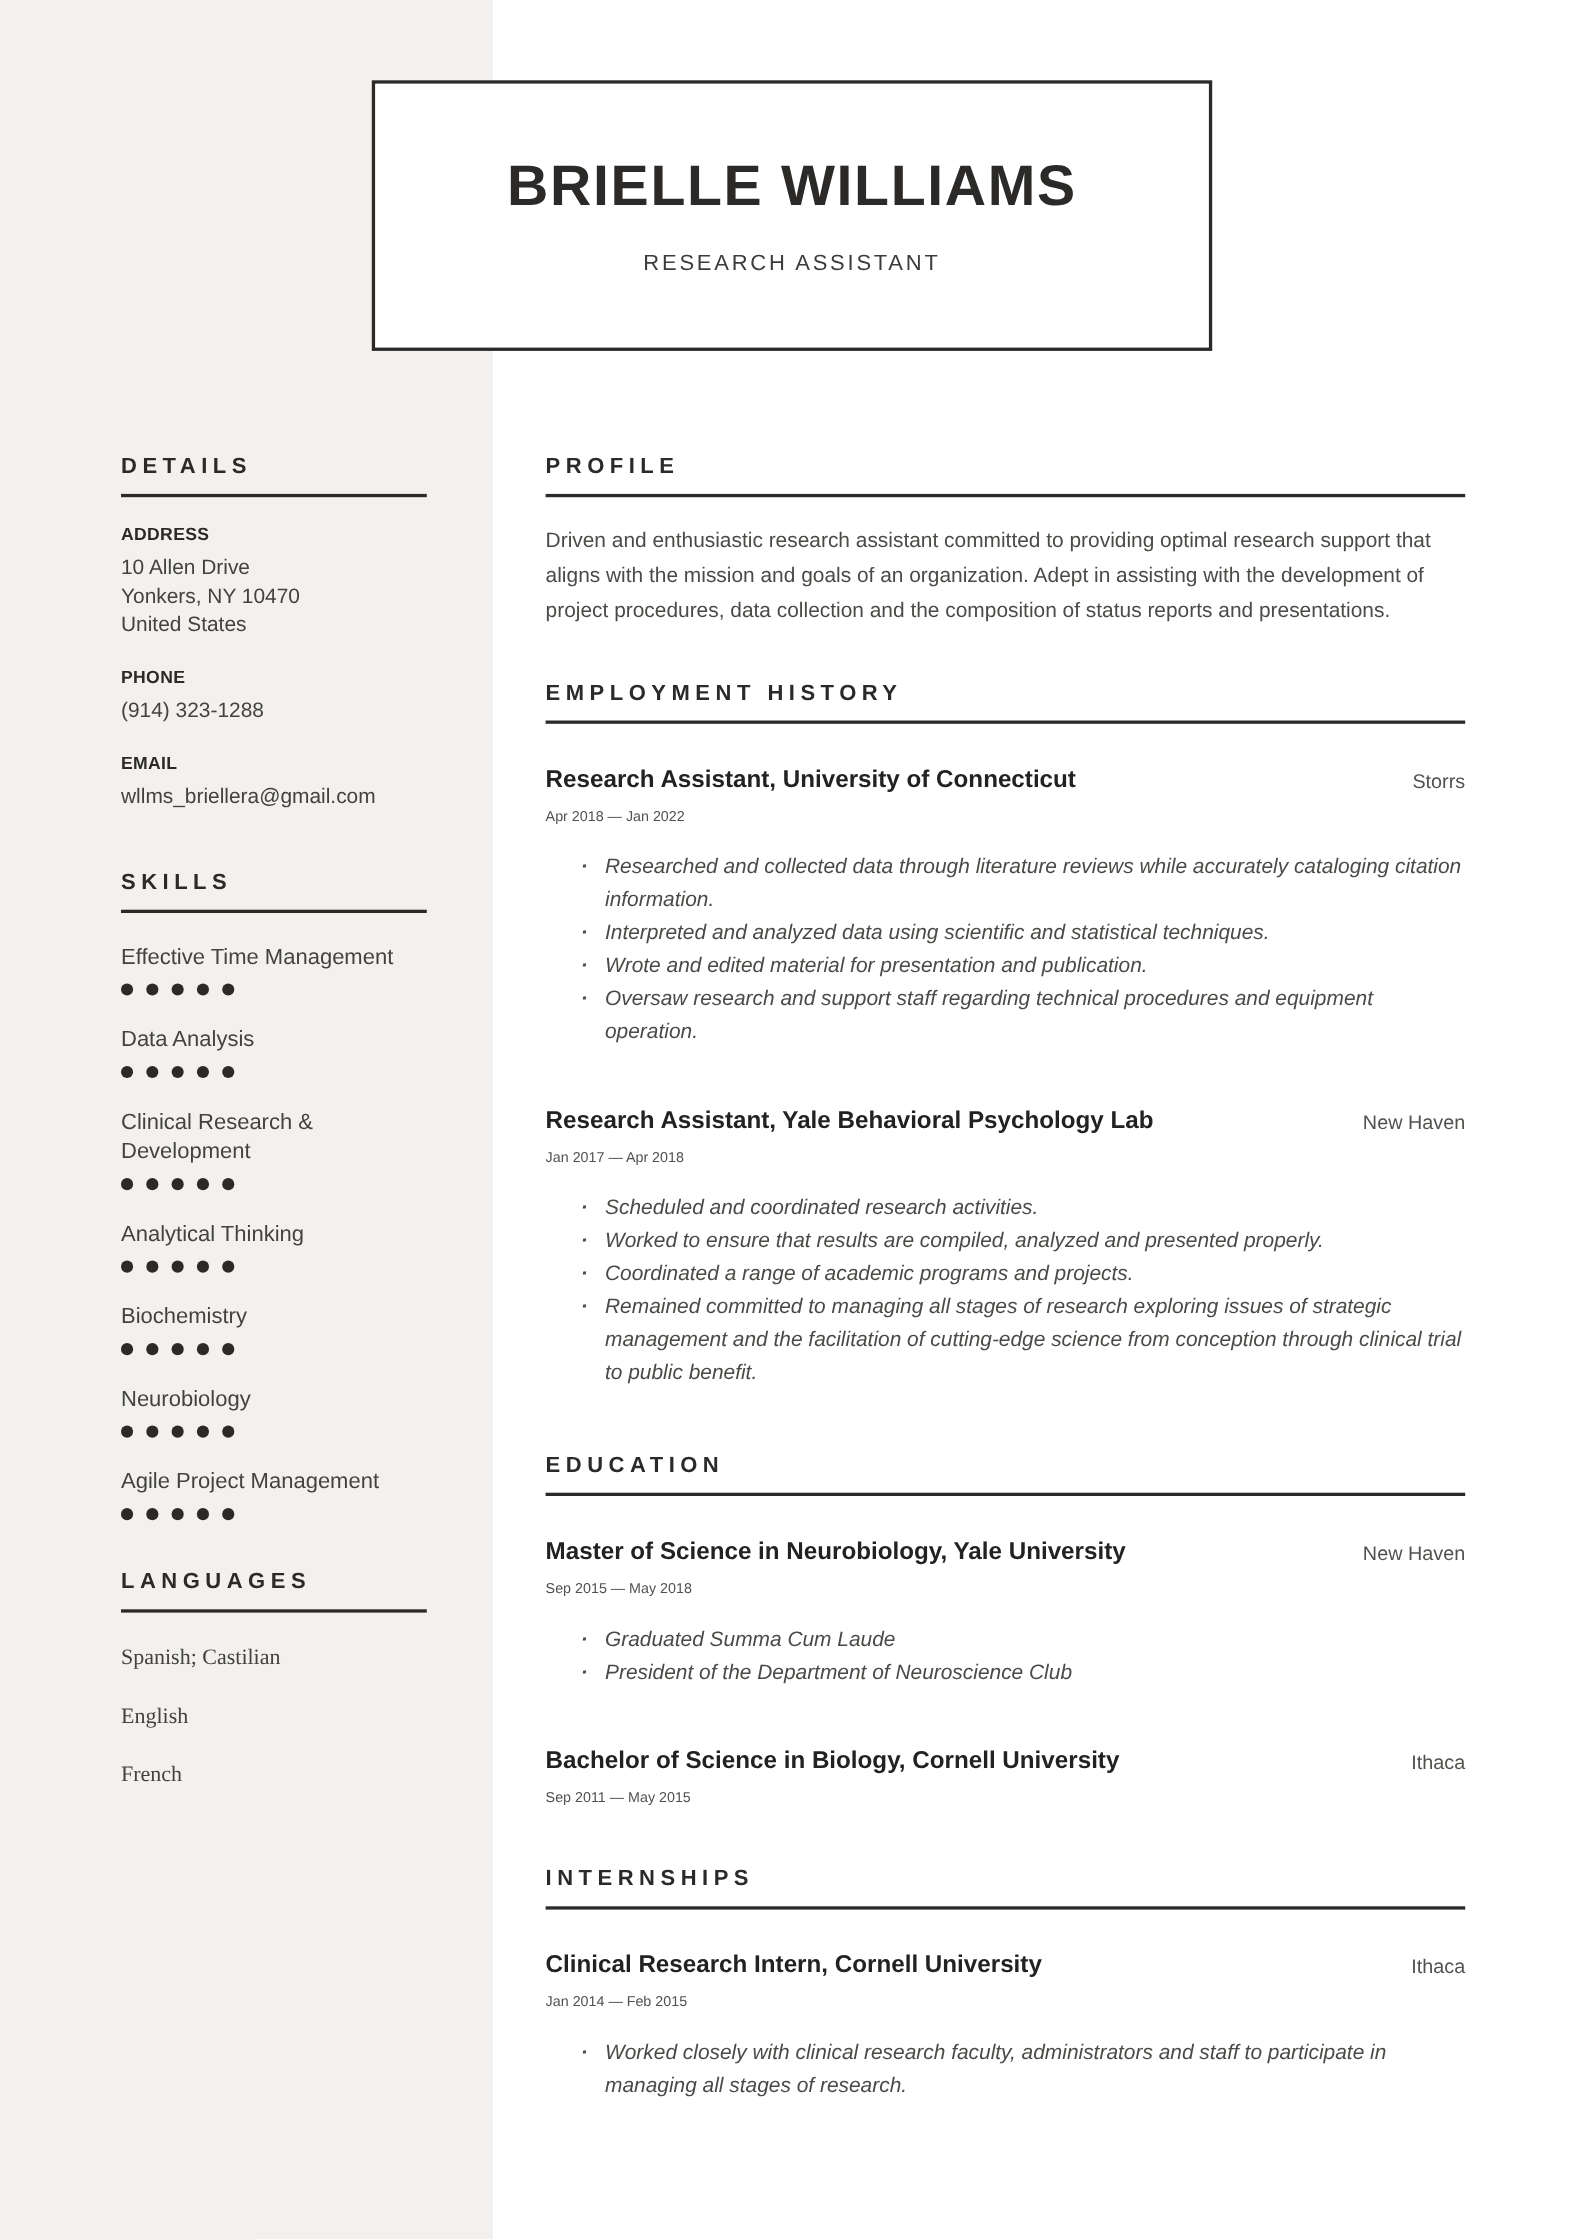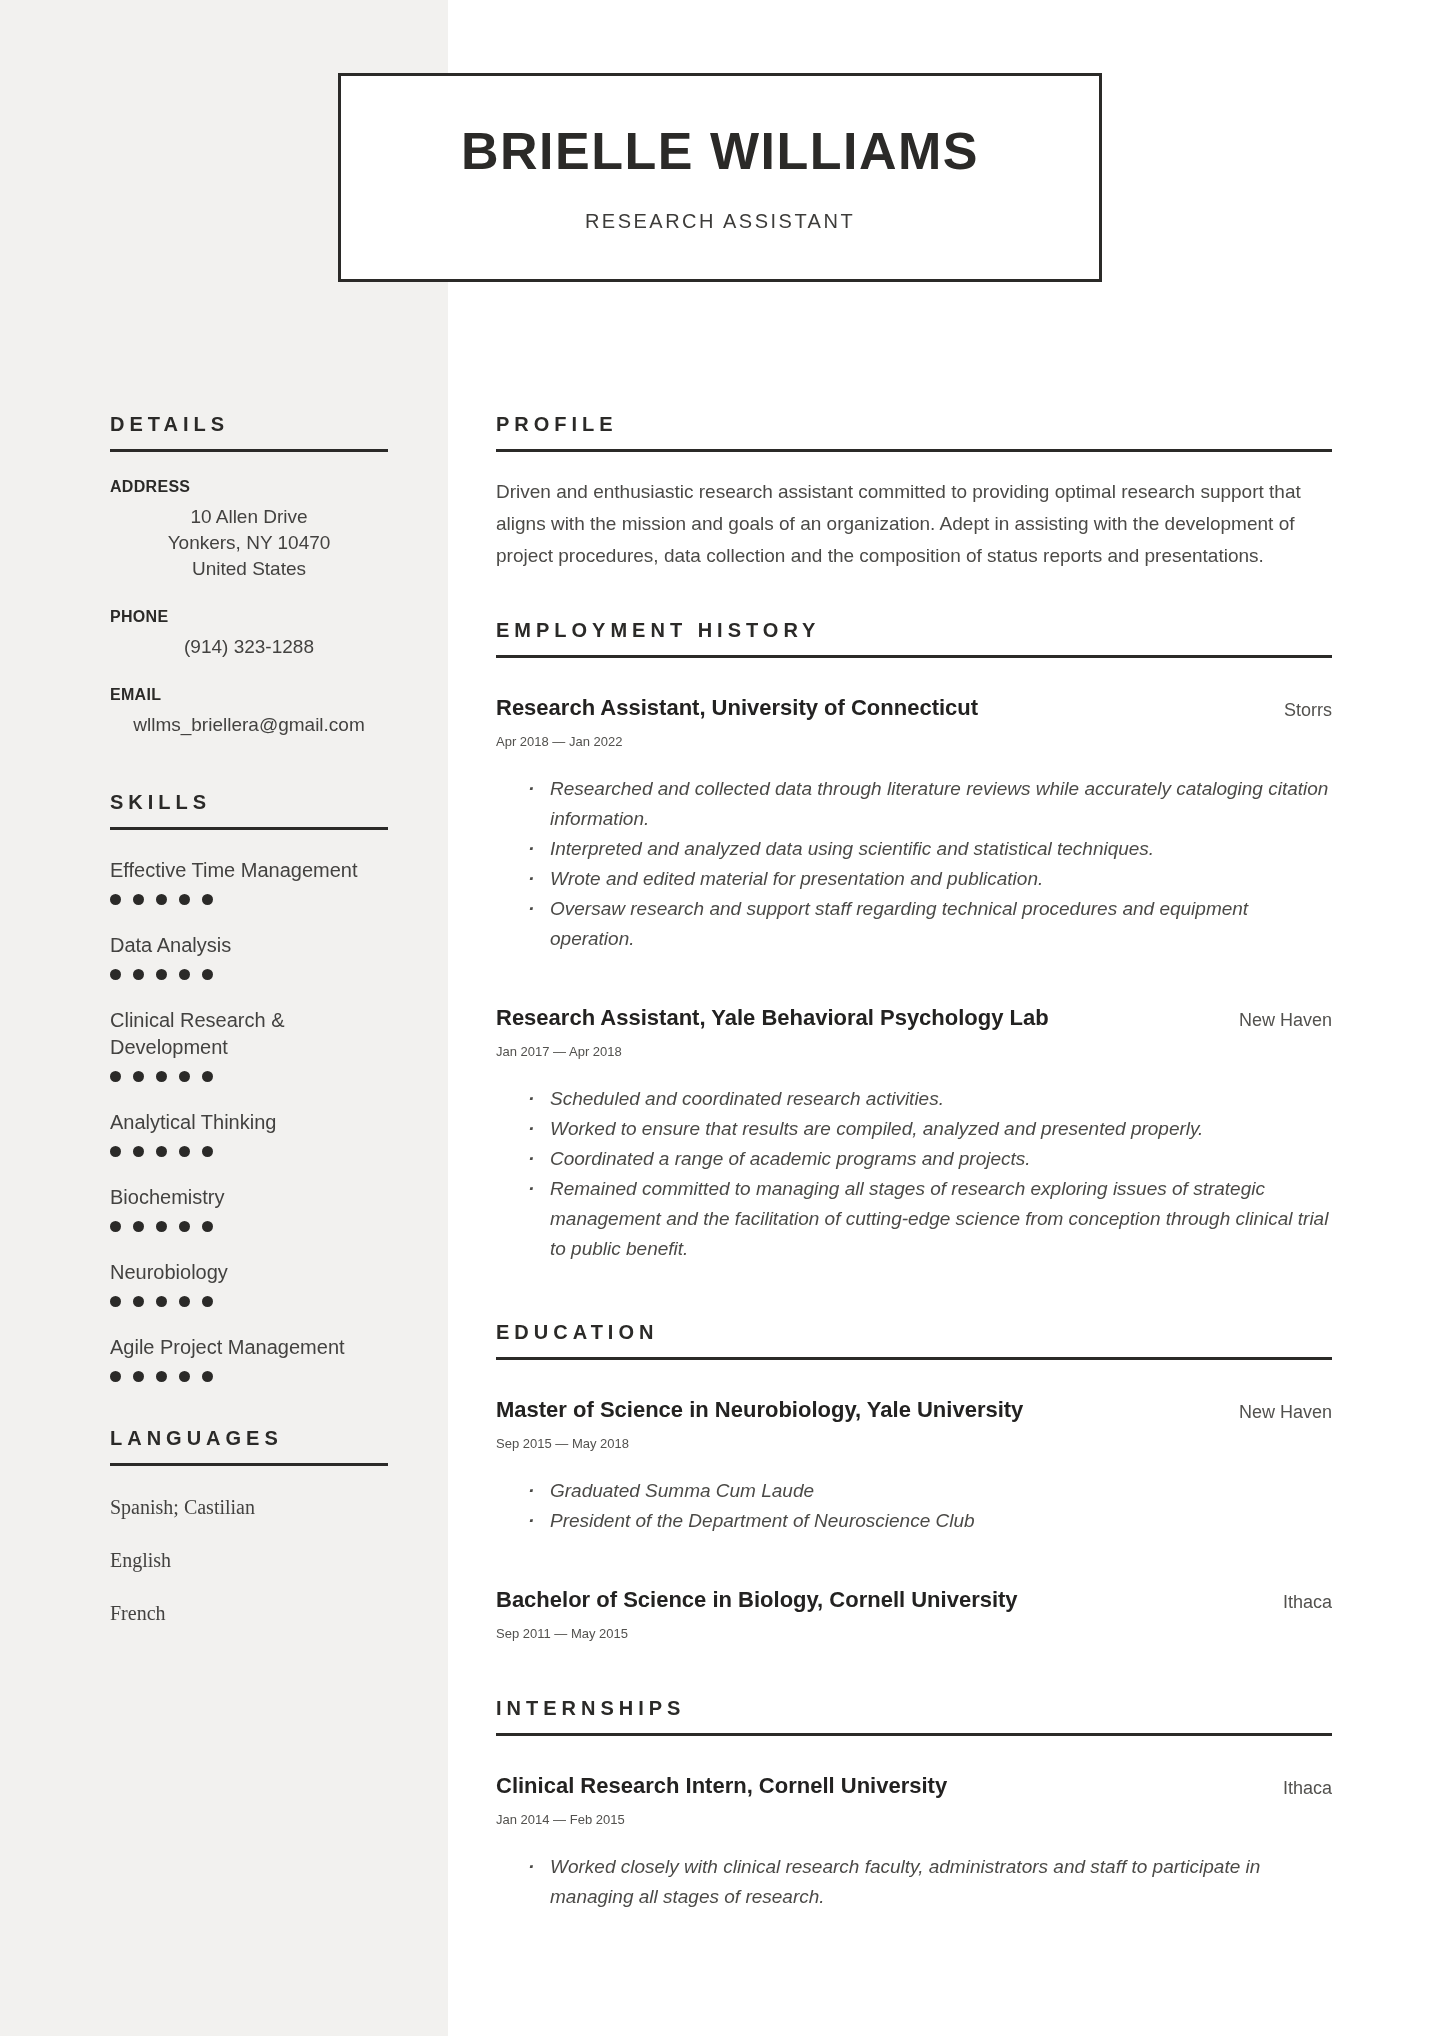--- a/index.html
+++ b/index.html
@@ -1,34 +1,34 @@
 <!DOCTYPE html>
 <html><head>
 <meta charset="utf-8">
 <style>
   html,body{margin:0;padding:0;background:#ffffff;}
   .page{position:relative;width:1440px;height:2036px;background:#ffffff;overflow:hidden;
         font-family:"Liberation Sans",sans-serif;color:#2b2a28;}
   .sidebar-bg{position:absolute;left:0;top:0;width:448px;height:2036px;background:#f2f1ef;}
 
   
-  .header-box{position:absolute;left:338px;top:73px;width:764px;height:209px;background:#ffffff;
+  .header-box{position:absolute;left:338px;top:73px;width:764px;height:246px;background:#ffffff;
               border:3px solid #2b2a28;box-sizing:border-box;display:flex;flex-direction:column;
               align-items:center;justify-content:center;gap:34px;}
   .name{font-size:52px;font-weight:bold;letter-spacing:1.5px;color:#2b2a28;line-height:1;}
   .subtitle{font-size:20px;letter-spacing:2.5px;color:#3d3c3a;line-height:1;}
 
   
   .sec-head{border-bottom:3px solid #2b2a28;padding-bottom:13px;}
   .sec-head .t{font-size:20px;font-weight:bold;letter-spacing:5px;color:#2b2a28;line-height:24px;}
 
   
   .sidebar{position:absolute;left:110px;top:412px;width:278px;}
   .side-label{margin-top:25px;font-size:16px;font-weight:bold;color:#2b2a28;line-height:20px;letter-spacing:.3px;}
-  .side-text{margin-top:7px;font-size:19px;color:#434240;line-height:26px;text-align:center;}
+  .side-text{margin-top:7px;font-size:19px;color:#434240;line-height:26px;}
   .skills-head{margin-top:52px;}
   .skill{margin-top:27px;width:250px;}
   .skill-name{font-size:20px;color:#434240;line-height:27px;margin-top:18px;}
   .dots{margin-top:10px;display:flex;gap:12px;}
   .dot{width:11px;height:11px;border-radius:50%;background:#2b2a28;display:inline-block;}
   .lang-head{margin-top:44px;}
   .lang{margin-top:29px;font-size:20px;color:#434240;line-height:24px;font-family:Liberation Serif, serif;}
 
   
   .main{position:absolute;left:496px;top:412px;width:836px;}

